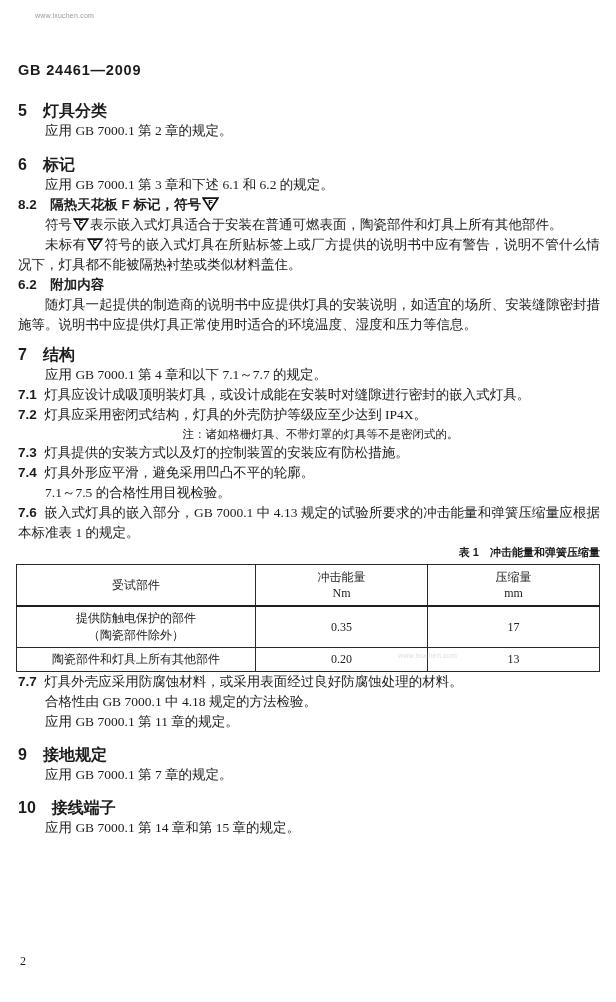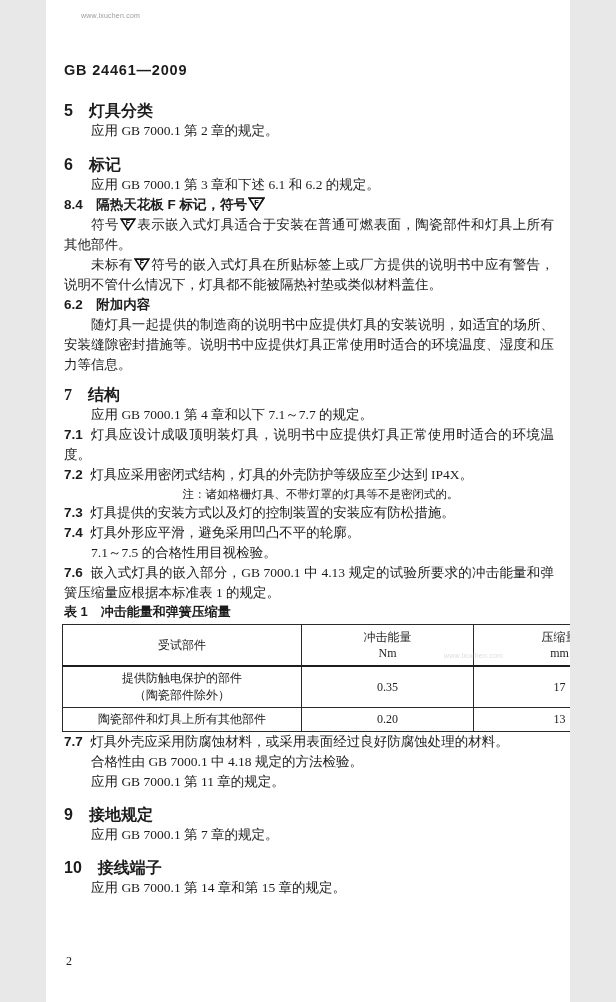--- a/index.html
+++ b/index.html
@@ -1,18 +1,18 @@
 <!DOCTYPE html>
 <html><head>
 <meta charset="utf-8">
 <style>
   html,body{margin:0;padding:0;background:#e8e8e8;}
   .page{
     position:relative;
-    width:524px;height:1002px;
+    width:616px;height:1002px;
     margin:0 auto;
     background:#ffffff;
     color:#1c1c1c;
     overflow:hidden;
     font-family:"Liberation Serif","DejaVu Serif",serif;
   }
   .content{padding:62px 16px 0 18px;}
   .watermark{
     position:absolute;
     font-family:"Liberation Sans","DejaVu Sans",sans-serif;
@@ -45,23 +45,23 @@
   }
   p.note{
     margin:0;font-size:11.5px;line-height:18px;padding-left:2em;text-align:center;
   }
   .fmark{vertical-align:-2px;margin:0 1px;}
   .fmark text{
     font-family:"Liberation Sans","DejaVu Sans",sans-serif;
     font-weight:bold;font-size:7.5px;
   }
   .tbl-title{
-    text-align:left;
-    font-family:"Liberation Sans","DejaVu Sans",sans-serif;
-    font-weight:bold;font-size:13px;line-height:18px;
+    text-align:right;
+    font-family:"Liberation Sans","DejaVu Sans",sans-serif;
+    font-weight:bold;font-size:11px;line-height:18px;
   }
   table.t1{
     border-collapse:collapse;
     width:584px;margin-left:-2px;margin-top:3px;
     font-size:12px;table-layout:fixed;
   }
   table.t1 col.c1{width:41%;}
   table.t1 col.c2{width:29.5%;}
   table.t1 col.c3{width:29.5%;}
   table.t1 th,table.t1 td{
@@ -69,21 +69,21 @@
     text-align:center;vertical-align:middle;
     font-weight:normal;padding:3px 4px;line-height:17px;
   }
   table.t1{border:1.5px solid #1d1d1d;}
   table.t1 thead th{border-bottom:2px solid #1d1d1d;padding:4px 4px;}
   .hdr2l div{line-height:16px;}
   .m-h5{margin-top:23px;}
   .m-p5{margin-top:16px;}
   .m-h6{margin-top:14px;}
   .m-p6{margin-top:14px;}
-  .m-h7{margin-top:10px;font-family:Liberation Serif, serif;}
+  .m-h7{margin-top:10px;}
   .m-p7{margin-top:12px;}
   .m-c77{margin-top:6px;}
   .m-h8{margin-top:8px;}
   .m-p8{margin-top:13px;}
   .m-h9{margin-top:13px;}
   .m-p9{margin-top:13px;}
   .m-h10{margin-top:13px;}
   .m-p10{margin-top:12px;}
   .page-number{
     position:absolute;left:20px;top:954px;
@@ -101,21 +101,21 @@
 
     <div class="doc-header">GB 24461—2009</div>
 
     <div class="sec m-h5">5　灯具分类</div>
     <p class="body-p indent m-p5">应用 GB 7000.1 第 2 章的规定。</p>
 
     <div class="sec m-h6">6　标记</div>
     <p class="body-p indent m-p6">应用 GB 7000.1 第 3 章和下述 6.1 和 6.2 的规定。</p>
 
     <div class="subsec">
-      <span>8.4　隔热天花板 F 标记，符号</span><svg class="fmark" width="17" height="14" viewBox="0 0 17 14">
+      <span>8.2　隔热天花板 F 标记，符号</span><svg class="fmark" width="17" height="14" viewBox="0 0 17 14">
           <polygon points="1.2,1.2 15.8,1.2 8.5,12.8" fill="none" stroke="#111" stroke-width="1.7"></polygon>
           <text x="8.5" y="8" text-anchor="middle">F</text>
         </svg>
     </div>
 
     <p class="body-p indent">
       <span>符号</span><svg class="fmark" width="16" height="13" viewBox="0 0 17 14">
           <polygon points="1.2,1.2 15.8,1.2 8.5,12.8" fill="none" stroke="#111" stroke-width="1.7"></polygon>
           <text x="8.5" y="8" text-anchor="middle">F</text>
         </svg><span>表示嵌入式灯具适合于安装在普通可燃表面，陶瓷部件和灯具上所有其他部件。</span>
@@ -127,21 +127,21 @@
           <text x="8.5" y="8" text-anchor="middle">F</text>
         </svg><span>符号的嵌入式灯具在所贴标签上或厂方提供的说明书中应有警告，说明不管什么情况下，灯具都不能被隔热衬垫或类似材料盖住。</span>
     </p>
 
     <div class="subsec">6.2　附加内容</div>
     <p class="body-p indent">随灯具一起提供的制造商的说明书中应提供灯具的安装说明，如适宜的场所、安装缝隙密封措施等。说明书中应提供灯具正常使用时适合的环境温度、湿度和压力等信息。</p>
 
     <div class="sec m-h7">7　结构</div>
     <p class="body-p indent m-p7">应用 GB 7000.1 第 4 章和以下 7.1～7.7 的规定。</p>
 
-    <p class="body-p"><span class="clause-num">7.1</span><span>灯具应设计成吸顶明装灯具，说明书中应提供灯具正常使用时适合的环境温度。</span></p>
+    <p class="body-p"><span class="clause-num">7.1</span><span>灯具应设计成吸顶明装灯具，或设计成能在安装时对缝隙进行密封的嵌入式灯具。</span></p>
 
     <p class="body-p"><span class="clause-num">7.2</span><span>灯具应采用密闭式结构，灯具的外壳防护等级应至少达到 IP4X。</span></p>
 
     <p class="note">注：诸如格栅灯具、不带灯罩的灯具等不是密闭式的。</p>
 
     <p class="body-p"><span class="clause-num">7.3</span><span>灯具提供的安装方式以及灯的控制装置的安装应有防松措施。</span></p>
 
     <p class="body-p"><span class="clause-num">7.4</span><span>灯具外形应平滑，避免采用凹凸不平的轮廓。</span></p>
 
 

